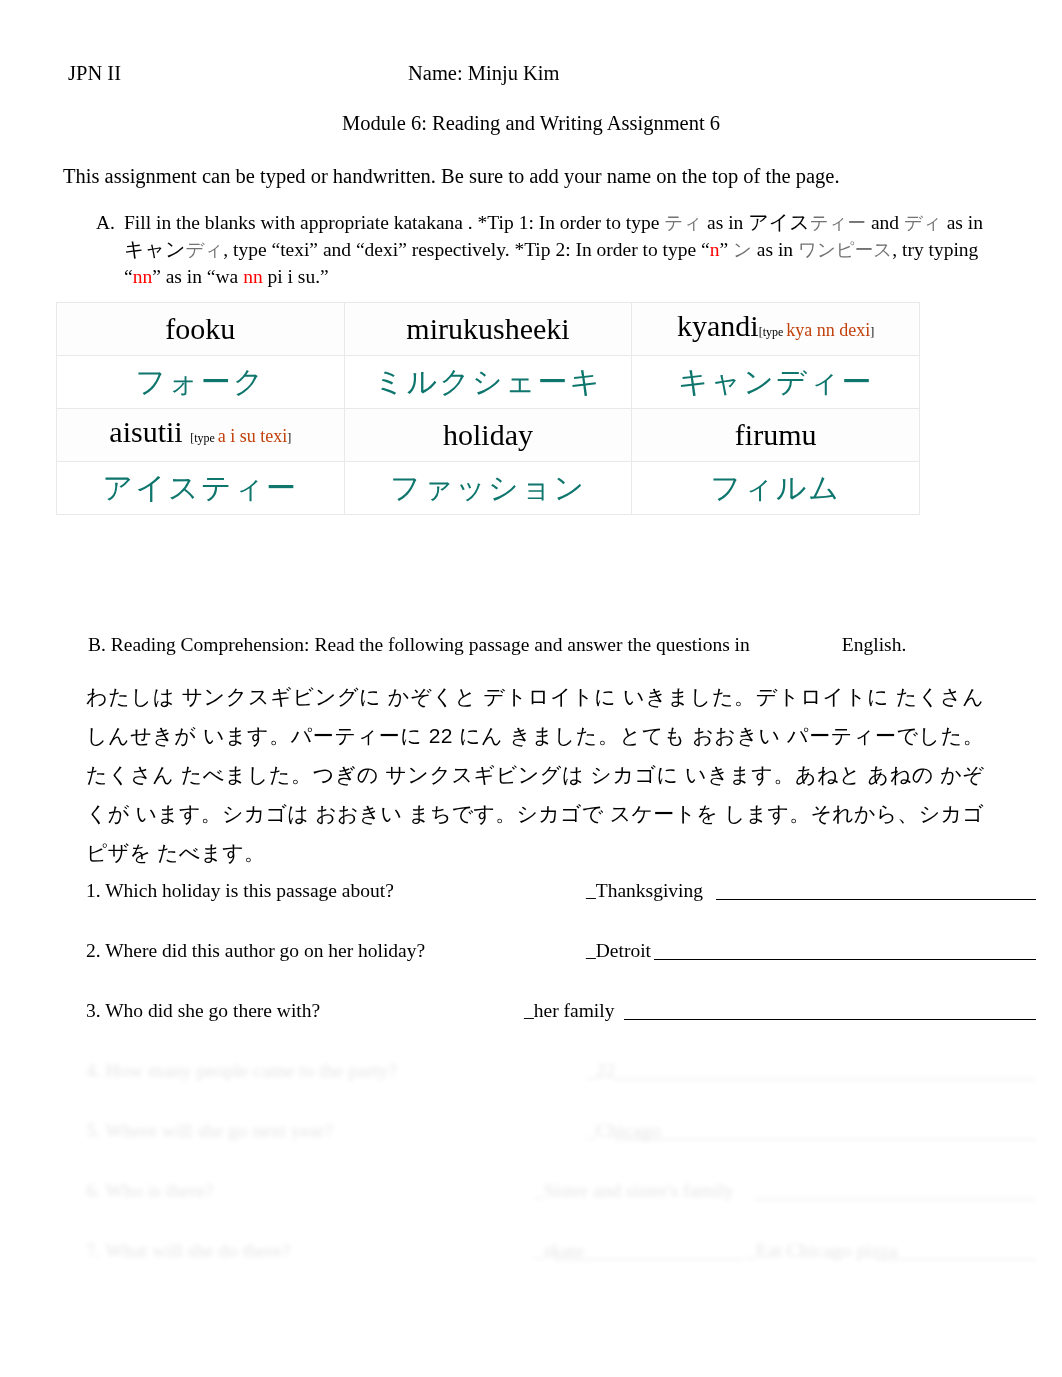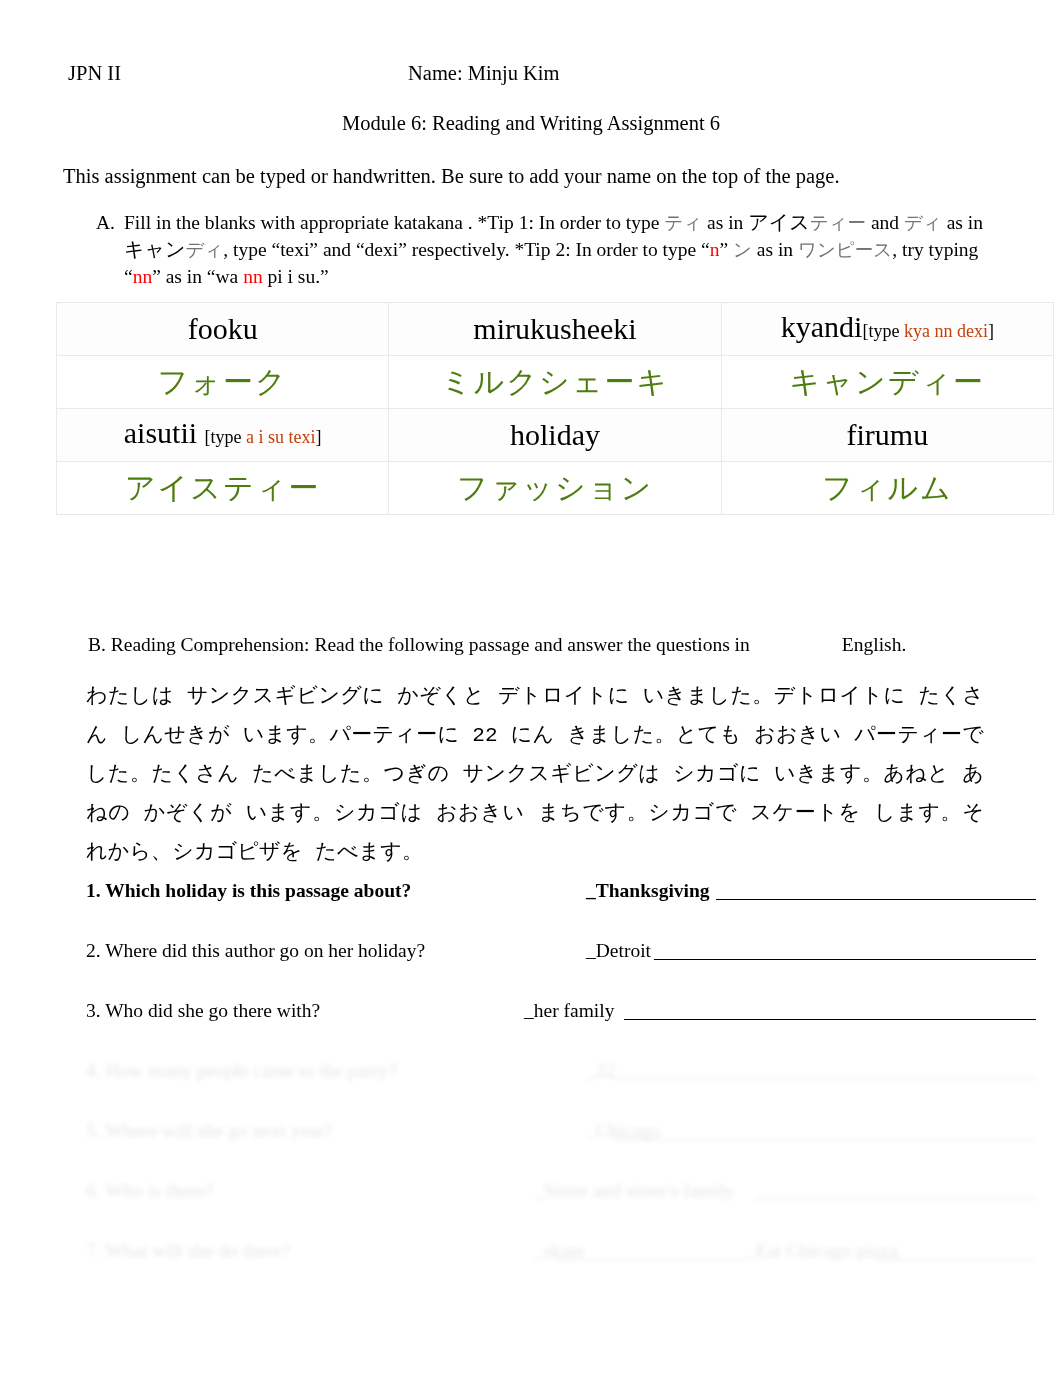--- a/index.html
+++ b/index.html
@@ -96,47 +96,47 @@
   
   .kt-wrap {
     position: absolute;
     left: 56px;
     top: 302px;
     width: 934px;
     height: 312px;
   }
   table.kt {
     border-collapse: collapse;
-    width: 998px;
+    width: 864px;
     table-layout: fixed;
   }
   table.kt td {
     border: 1px solid #e9e9e9;
     height: 52px;
     text-align: center;
     vertical-align: middle;
     padding: 0 4px;
     background: #ffffff;
   }
   table.kt tr:nth-child(odd) td { background: #fdfdfd; }
   .romaji {
     font-size: 30px;
     line-height: 34px;
     font-family: "Liberation Serif", "DejaVu Serif", serif;
     white-space: nowrap;
   }
   .romaji .hint {
-    font-size: 18px;
+    font-size: 12px;
   }
   .romaji .hint-red {
     font-size: 18px;
     color: #c2410c;
   }
   .kana-ans {
-    color: #4d7c0f;
+    color: #0f766e;
     font-family: "DejaVu Sans", "Liberation Sans", sans-serif;
     font-size: 30px;
     letter-spacing: 2px;
     line-height: 36px;
     white-space: nowrap;
   }
 
   
   .sec-b {
     position: absolute;
@@ -146,21 +146,21 @@
     font-size: 19.5px;
     line-height: 26px;
   }
   .sec-b .eng-gap { display: inline-block; width: 92px; }
 
   .passage {
     position: absolute;
     top: 677px;
     left: 86px;
     width: 898px;
-    font-family: Liberation Mono, monospace;
+    font-family: Liberation Sans, sans-serif;
     font-size: 21px;
     line-height: 39px;
     letter-spacing: 0.2px;
     text-align: justify;
   }
 
   
   .q-block { position: absolute; left: 86px; width: 900px; }
   .q-row {
     position: relative;
@@ -234,21 +234,21 @@
     </table>
   </div>
 
   <div class="sec-b">
     <span>B. Reading Comprehension: Read the following passage and answer the questions in</span><span class="eng-gap"></span><span>English</span><span>.</span>
   </div>
 
   <div class="passage">わたしは サンクスギビングに かぞくと デトロイトに いきました。デトロイトに たくさん しんせきが います。パーティーに  22 にん きました。とても おおきい パーティーでした。たくさん たべました。つぎの サンクスギビングは シカゴに いきます。あねと あねの かぞくが います。シカゴは おおきい まちです。シカゴで スケートを します。それから、シカゴピザを たべます。</div>
 
   <div class="q-block" id="q-block" style="top: 878px;">
-      <div class="q-row" style="position: absolute; left: 0px; top: 0px; width: 900px; font-weight: bold;">
+      <div class="q-row" style="position: absolute; left: 0px; top: 0px; width: 900px;">
         <div class="q-text">1. Which holiday is this passage about?</div>
         <div class="q-ans" style="left: 500px;">_Thanksgiving</div>
         <div class="q-rule" style="left: 630px; width: 320px;"></div>
       </div>
       <div class="q-row" style="position: absolute; left: 0px; top: 60px; width: 900px;">
         <div class="q-text">2. Where did this author go on her holiday?</div>
         <div class="q-ans" style="left: 500px;">_Detroit</div>
         <div class="q-rule" style="left: 568px; width: 382px;"></div>
       </div>
       <div class="q-row" style="position: absolute; left: 0px; top: 120px; width: 900px;">

